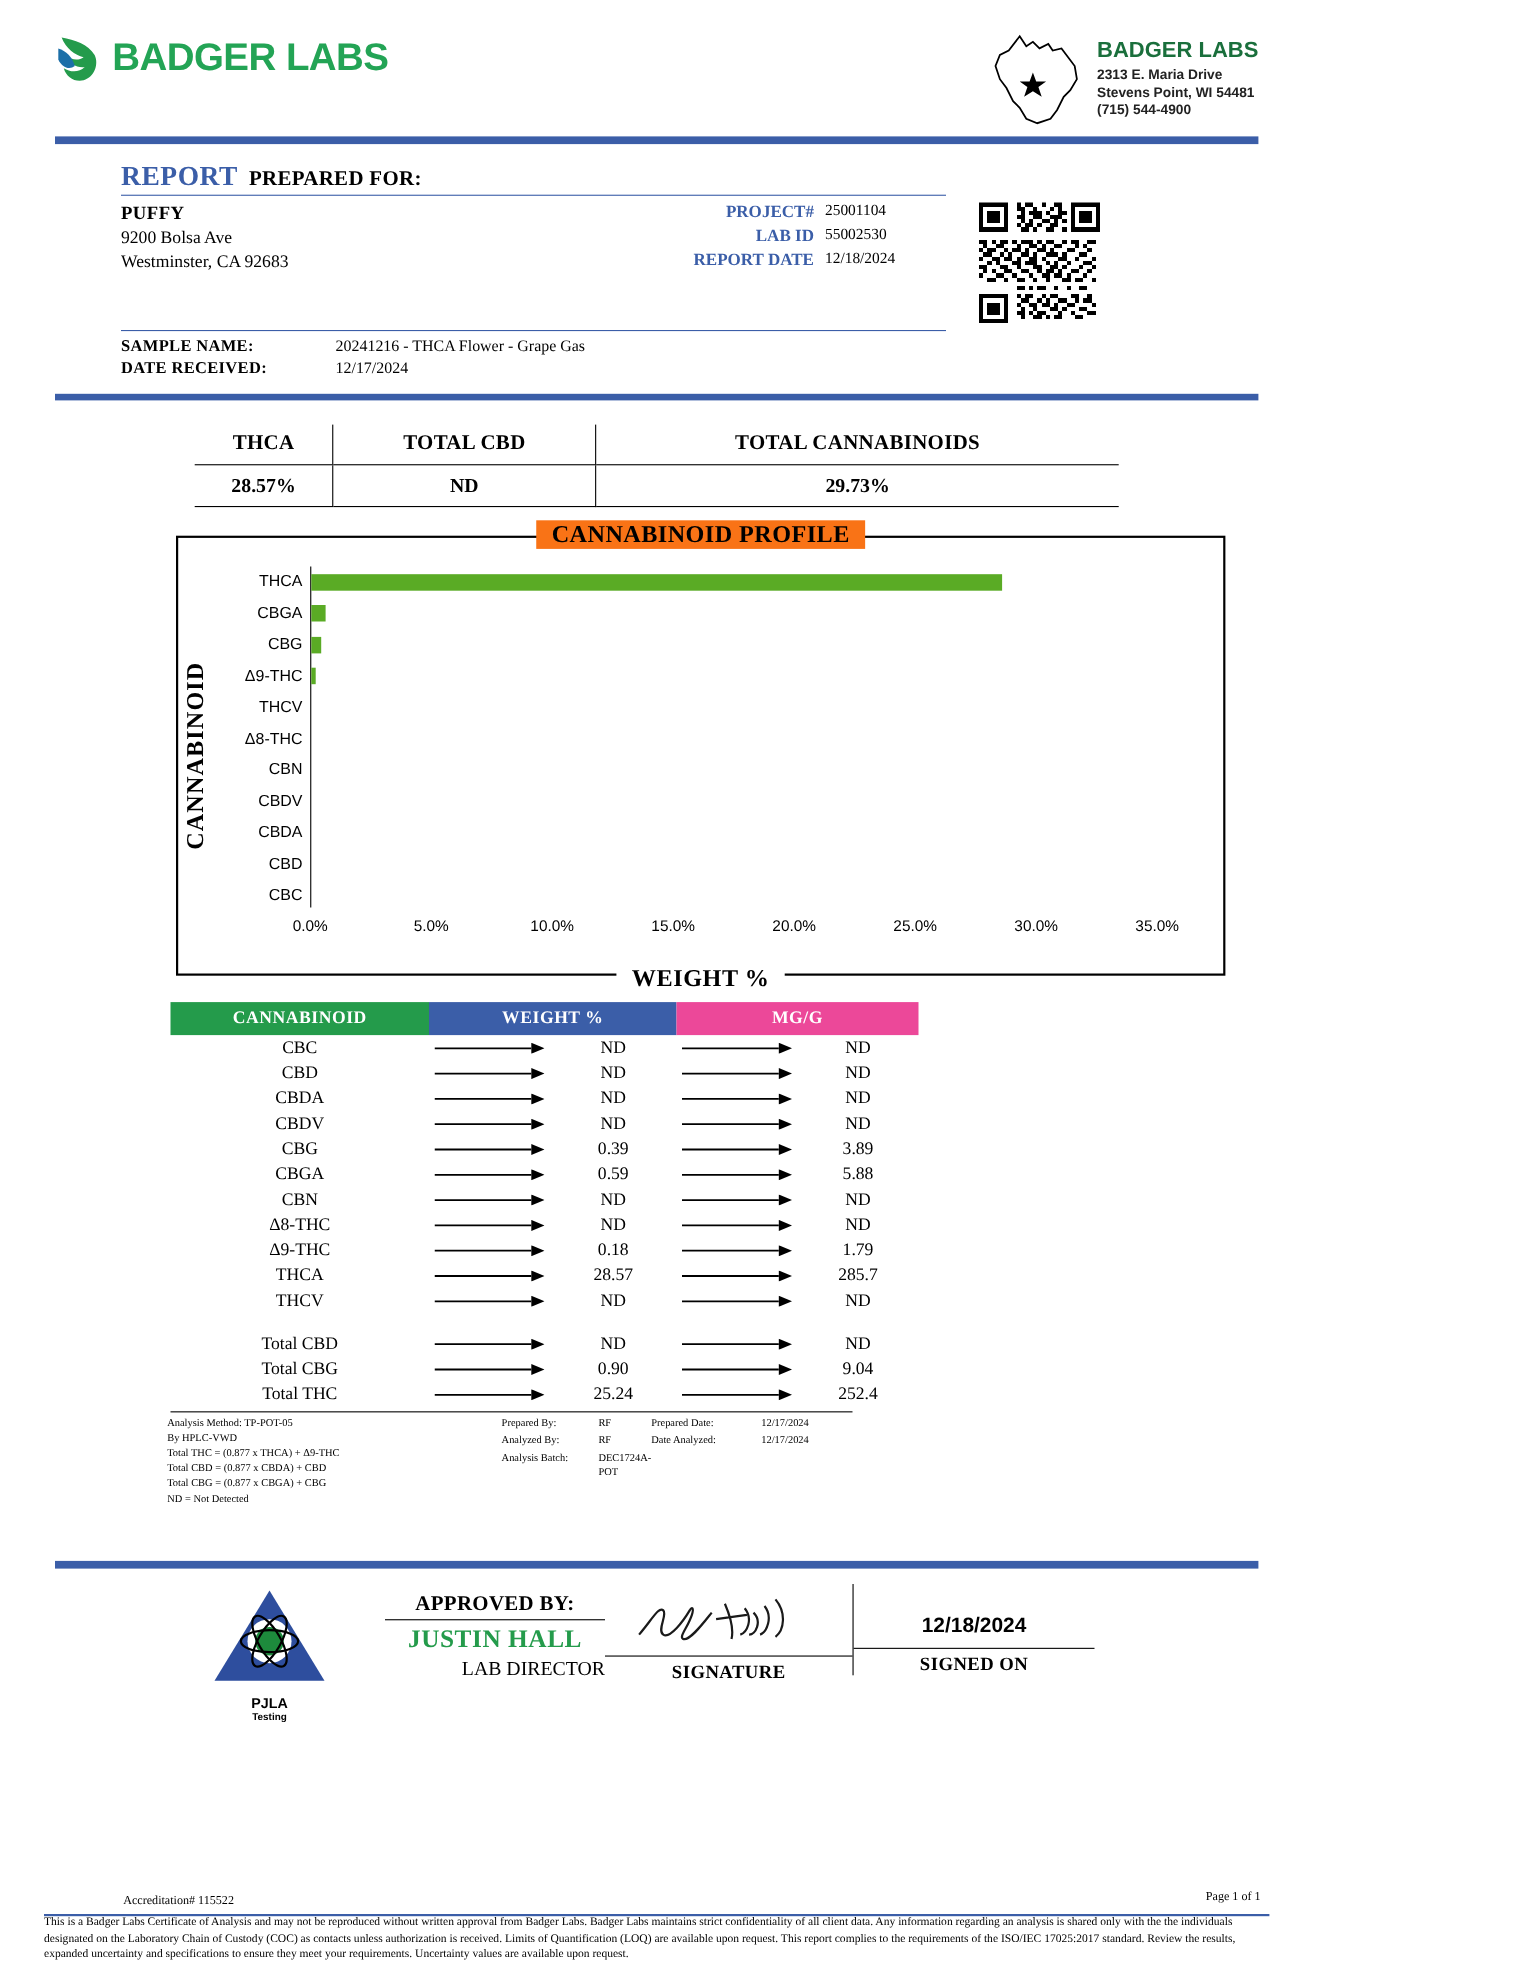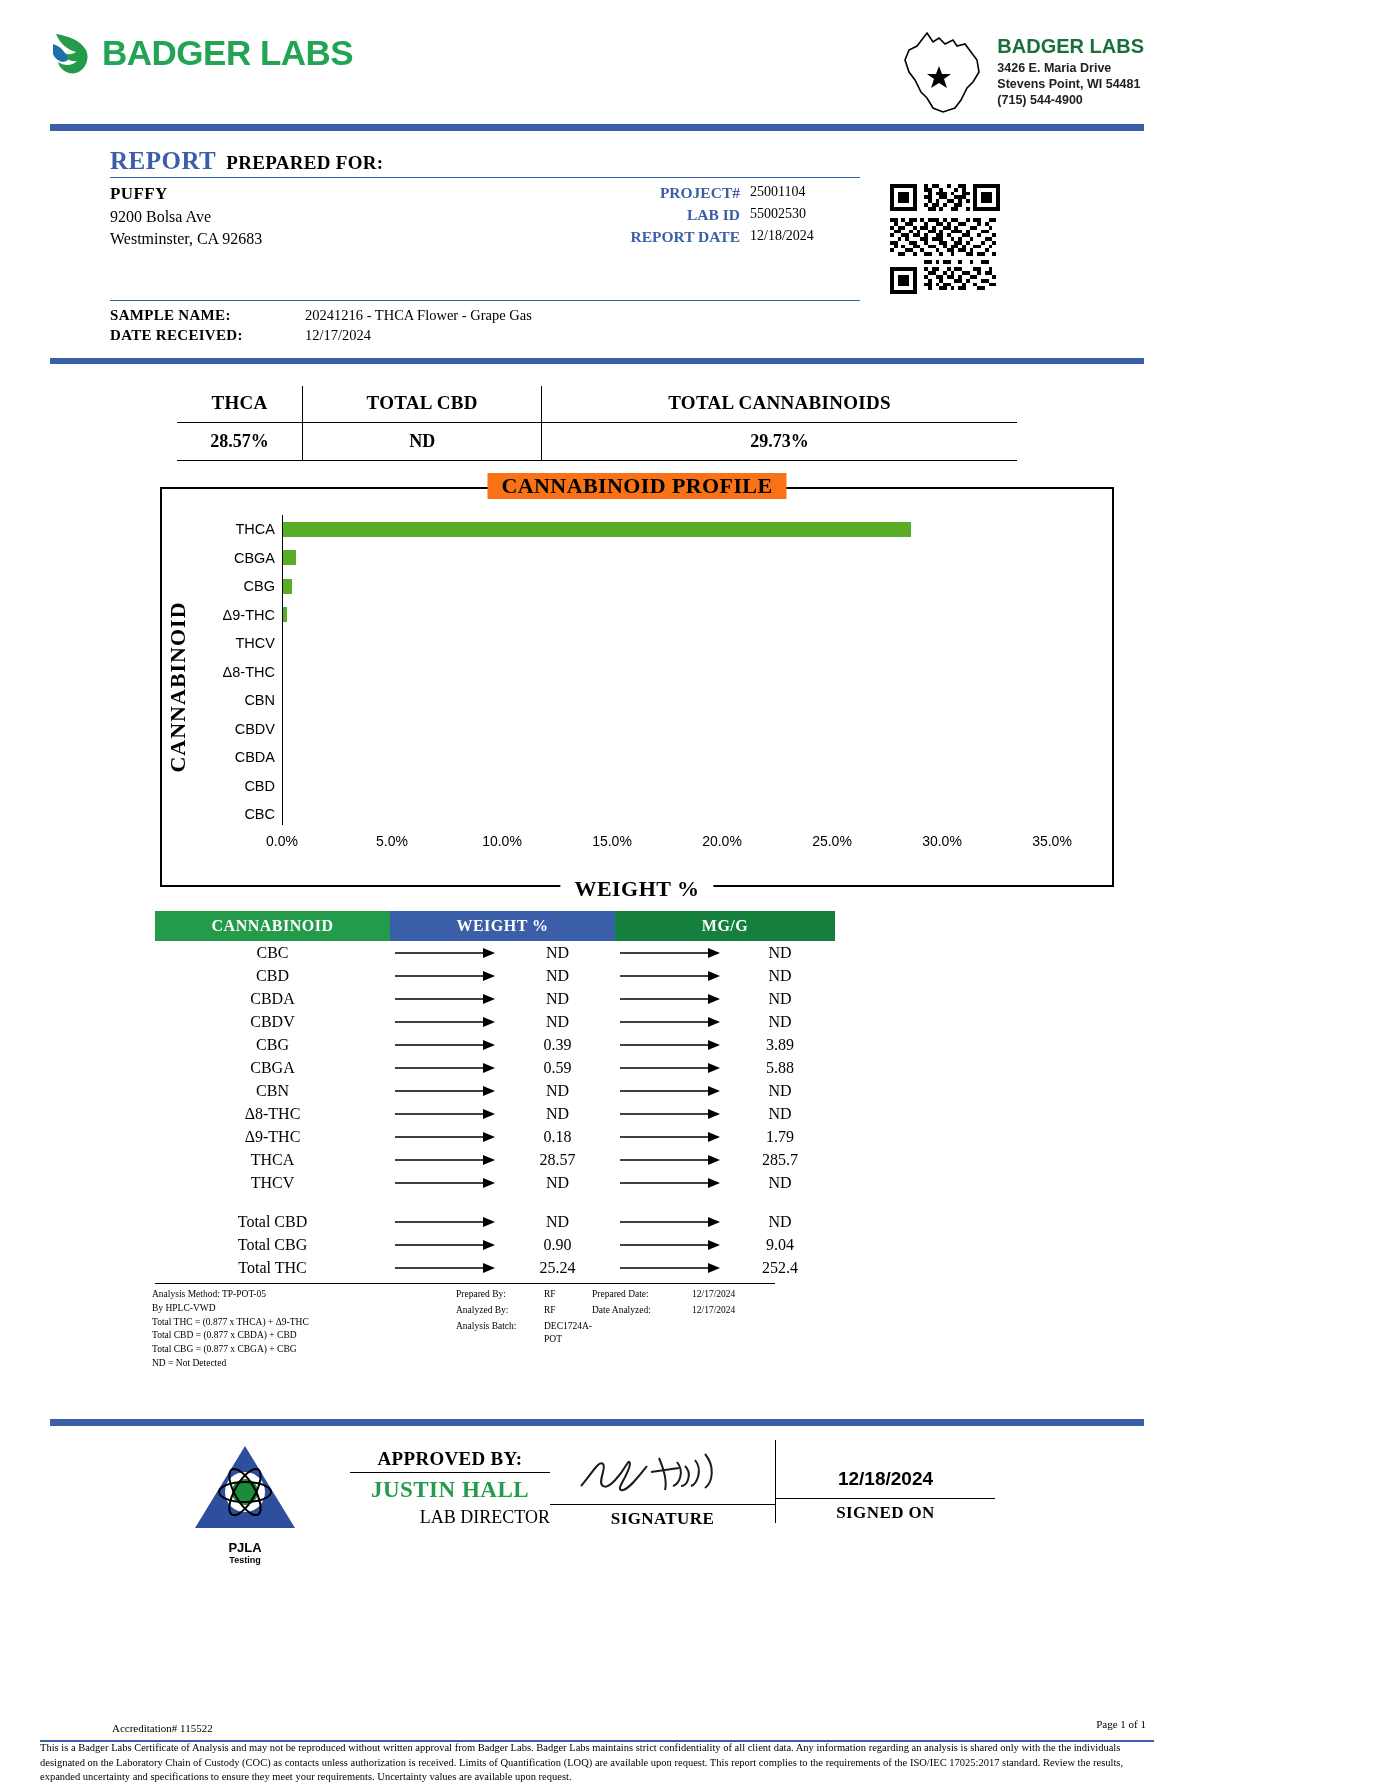--- a/index.html
+++ b/index.html
@@ -73,21 +73,21 @@
   .bar { height:15px; background:#5aab25; }
   .xticks { position:absolute; left:120px; right:60px; top:344px; }
   .xtick { position:absolute; transform:translateX(-50%); font-family:"Liberation Sans", sans-serif; font-size:14px; }
 
   
   .ctable { margin: 24px 0 0 115px; width:680px; }
   .ctable-head { display:flex; }
   .ch { height:30px; display:flex; align-items:center; justify-content:center; font-weight:bold; font-size:16px; color:#fff; letter-spacing:0.5px;}
   .ch.c1 { width:235px; background:#249b4b; }
   .ch.c2 { width:225px; background:#3b5ea8; }
-  .ch.c3 { width:220px; background:#15803d; }
+  .ch.c3 { width:220px; background:#ec4899; }
   .crow { display:flex; align-items:center; height:23px; font-size:16px; }
   .cname { width:235px; text-align:center; }
   .carrow { width:110px; display:flex; align-items:center; justify-content:center; }
   .arrow-svg { width:100px; height:10px; }
   .cval { width:115px; text-align:center; }
   .cval2 { width:110px; text-align:center; }
   .spacer { height:16px; }
   .tot-rule { border-top:1.2px solid #000; width:620px; margin: 4px 0 0 0px; }
 
   .foot-notes { display:flex; margin: 4px 0 0 112px; font-size:9.5px; line-height:1.45;gap:24px; }
@@ -139,21 +139,21 @@
     </div>
 
 
     <div class="addr-block">
       <svg class="wi-shape" viewBox="0 0 90 86">
         <path d="M28 3 L34 12 L40 8 L46 14 L54 10 L58 16 L66 14 L72 22 L78 30 L80 42 L74 52 L68 58 L62 70 L56 78 L44 82 L34 78 L28 68 L22 62 L16 50 L10 42 L6 30 L10 20 L18 16 Z" fill="#ffffff" stroke="#000" stroke-width="1.6"></path>
         <polygon points="40,36 43,44 52,44 45,49 48,58 40,53 32,58 35,49 28,44 37,44" fill="#000"></polygon>
       </svg>
       <div class="addr-text">
         <div class="addr-title">BADGER LABS</div>
-        <div class="addr-line">3426 E. Maria Drive</div>
+        <div class="addr-line">2313 E. Maria Drive</div>
         <div class="addr-line">Stevens Point, WI 54481</div>
         <div class="addr-line">(715) 544-4900</div>
       </div>
     </div>
   </div>
 
   <div class="rule-blue"></div>
 
   <div class="report-wrap">
     <div class="report-head">

